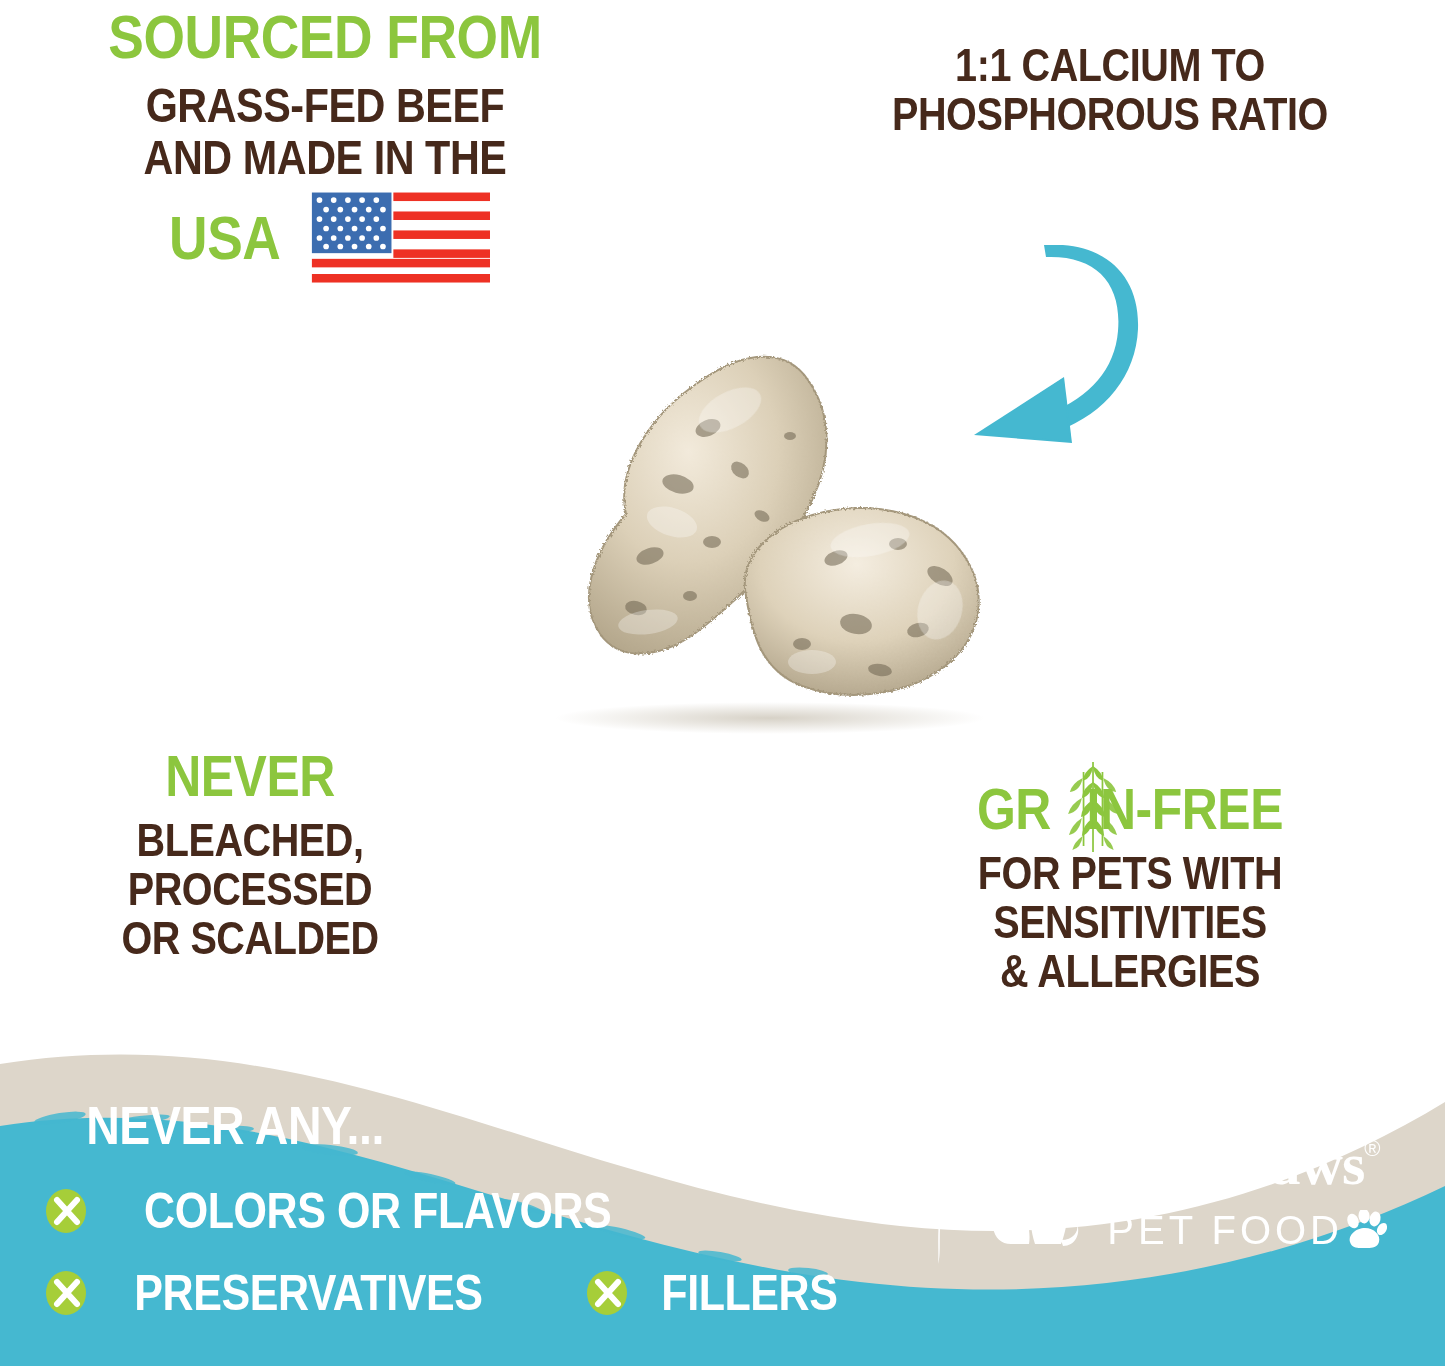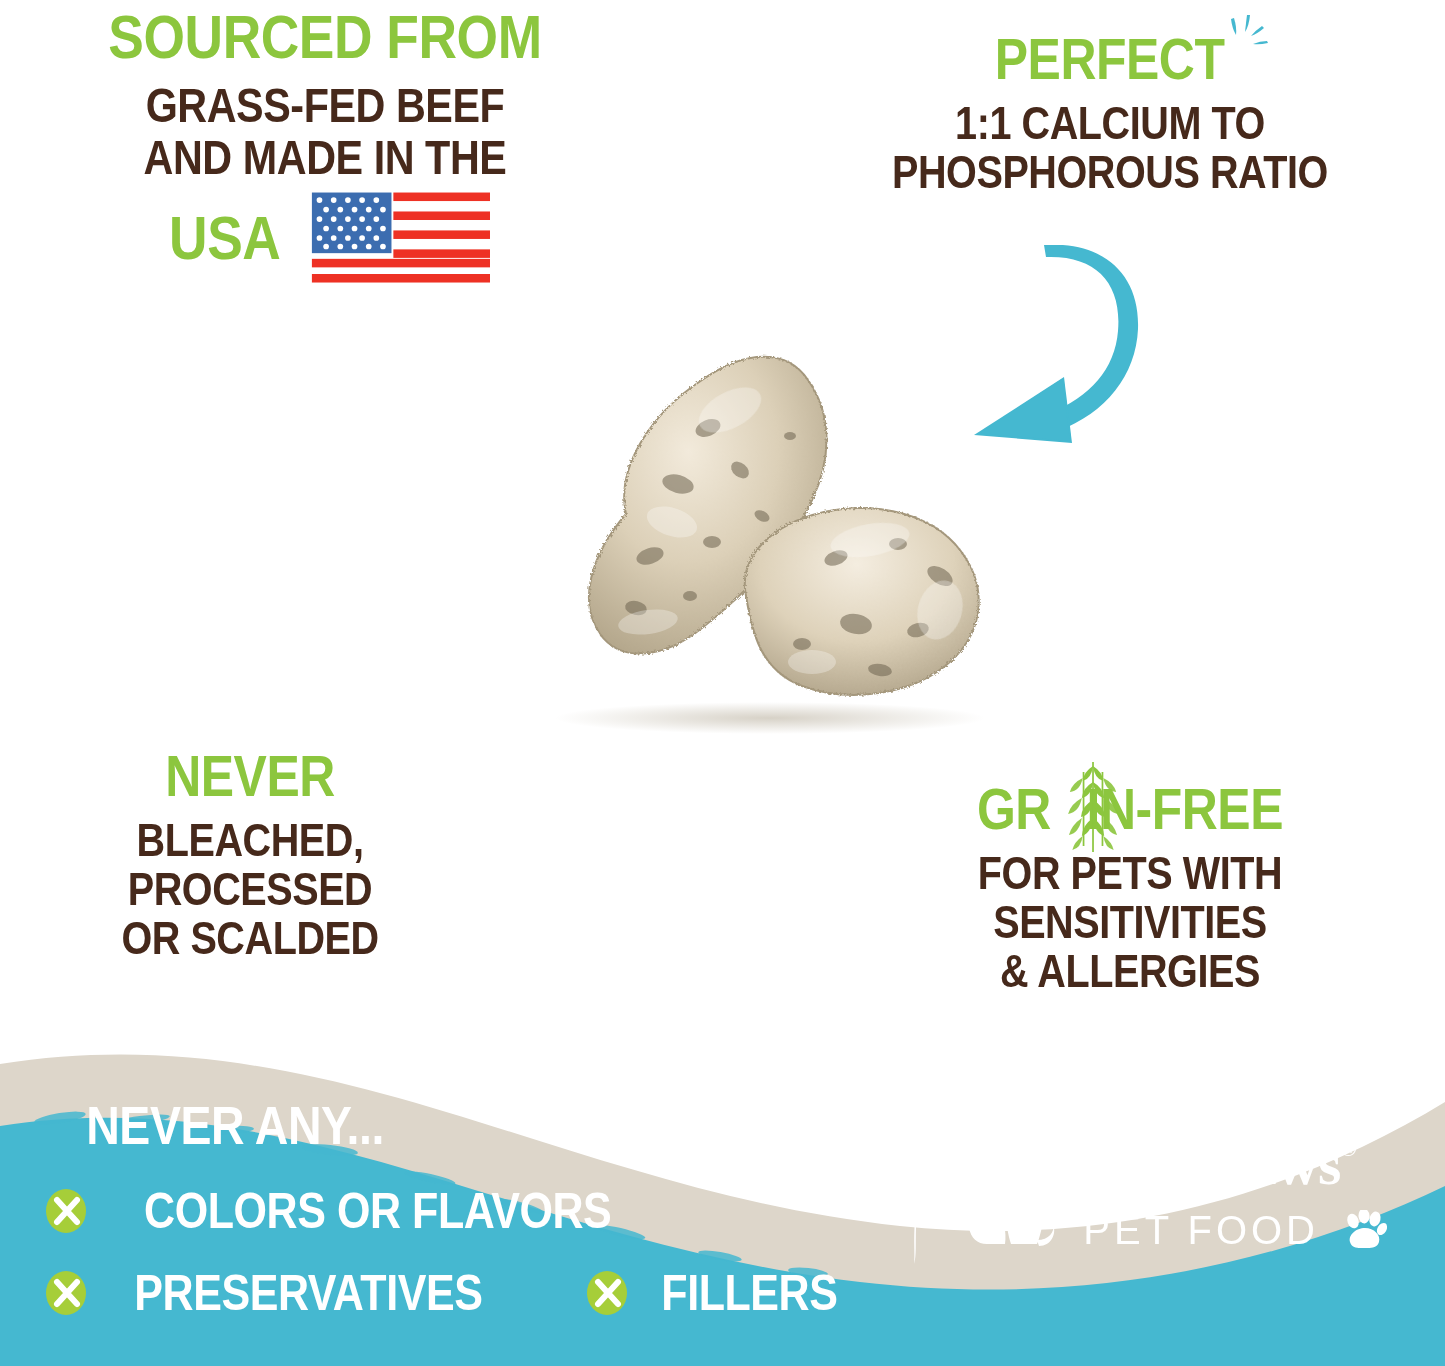--- a/index.html
+++ b/index.html
@@ -106,21 +106,21 @@
   #divider { width:8px; height:148px; }
   .logo-mark { width:112px; height:120px; flex:0 0 112px; }
   .logo-text { display:flex; flex-direction:column; justify-content:center; }
   .logo-top { display:flex; align-items:flex-start; }
   .logo-name {
     font-family:"Liberation Serif", serif;
     font-weight:bold; font-size:60px; color:#fff; line-height:1;
     letter-spacing:-1px;
   }
   .reg { font-family:"Liberation Sans", sans-serif; font-size:22px; color:#fff; line-height:1; margin-top:4px; }
-  .logo-sub-row { display:flex; align-items:center; gap:24px; margin-top:16px; }
+  .logo-sub-row { display:flex; align-items:center; gap:0; margin-top:16px; }
   .logo-sub {
     font-family:"Liberation Sans", sans-serif;
     font-size:40px; color:#fff; letter-spacing:4px; line-height:1;
   }
   .paw { width:44px; height:40px; }
 </style>
 </head>
 <body>
 
 <div class="stage">
@@ -174,31 +174,20 @@
               <circle cx="47" cy="59" r="3"></circle>
             <circle cx="62" cy="59" r="3"></circle>
               <circle cx="77" cy="59" r="3"></circle>
           </g>
         </g>
       </svg>
     </div>
   </div>
 
   <div id="blk-perfect">
-    <div class="ttl-wrap">
-      <div class="cond green l1">PERFECT</div>
-      <svg class="sparkle" viewBox="0 0 60 56">
-        <g fill="#45B8D0">
-          <path d="M14 6 q3 10 2 17 q-4 -7 -5 -16 z"></path>
-          <path d="M30 3 q-1 11 -5 17 q1 -9 2 -17 z"></path>
-          <path d="M44 16 q-7 6 -13 8 q5 -6 11 -10 z"></path>
-          <path d="M48 31 q-9 2 -15 1 q7 -3 14 -3 z"></path>
-        </g>
-      </svg>
-    </div>
     <div class="cond brown l2">1:1 CALCIUM TO</div>
     <div class="cond brown l3">PHOSPHOROUS RATIO</div>
   </div>
 
   <svg id="arrow" viewBox="0 0 200 215">
     <path d="M106 12
              C 156 10, 182 38, 178 86
              C 175 124, 150 152, 110 168
              L 118 186
              C 166 168, 196 130, 198 84

